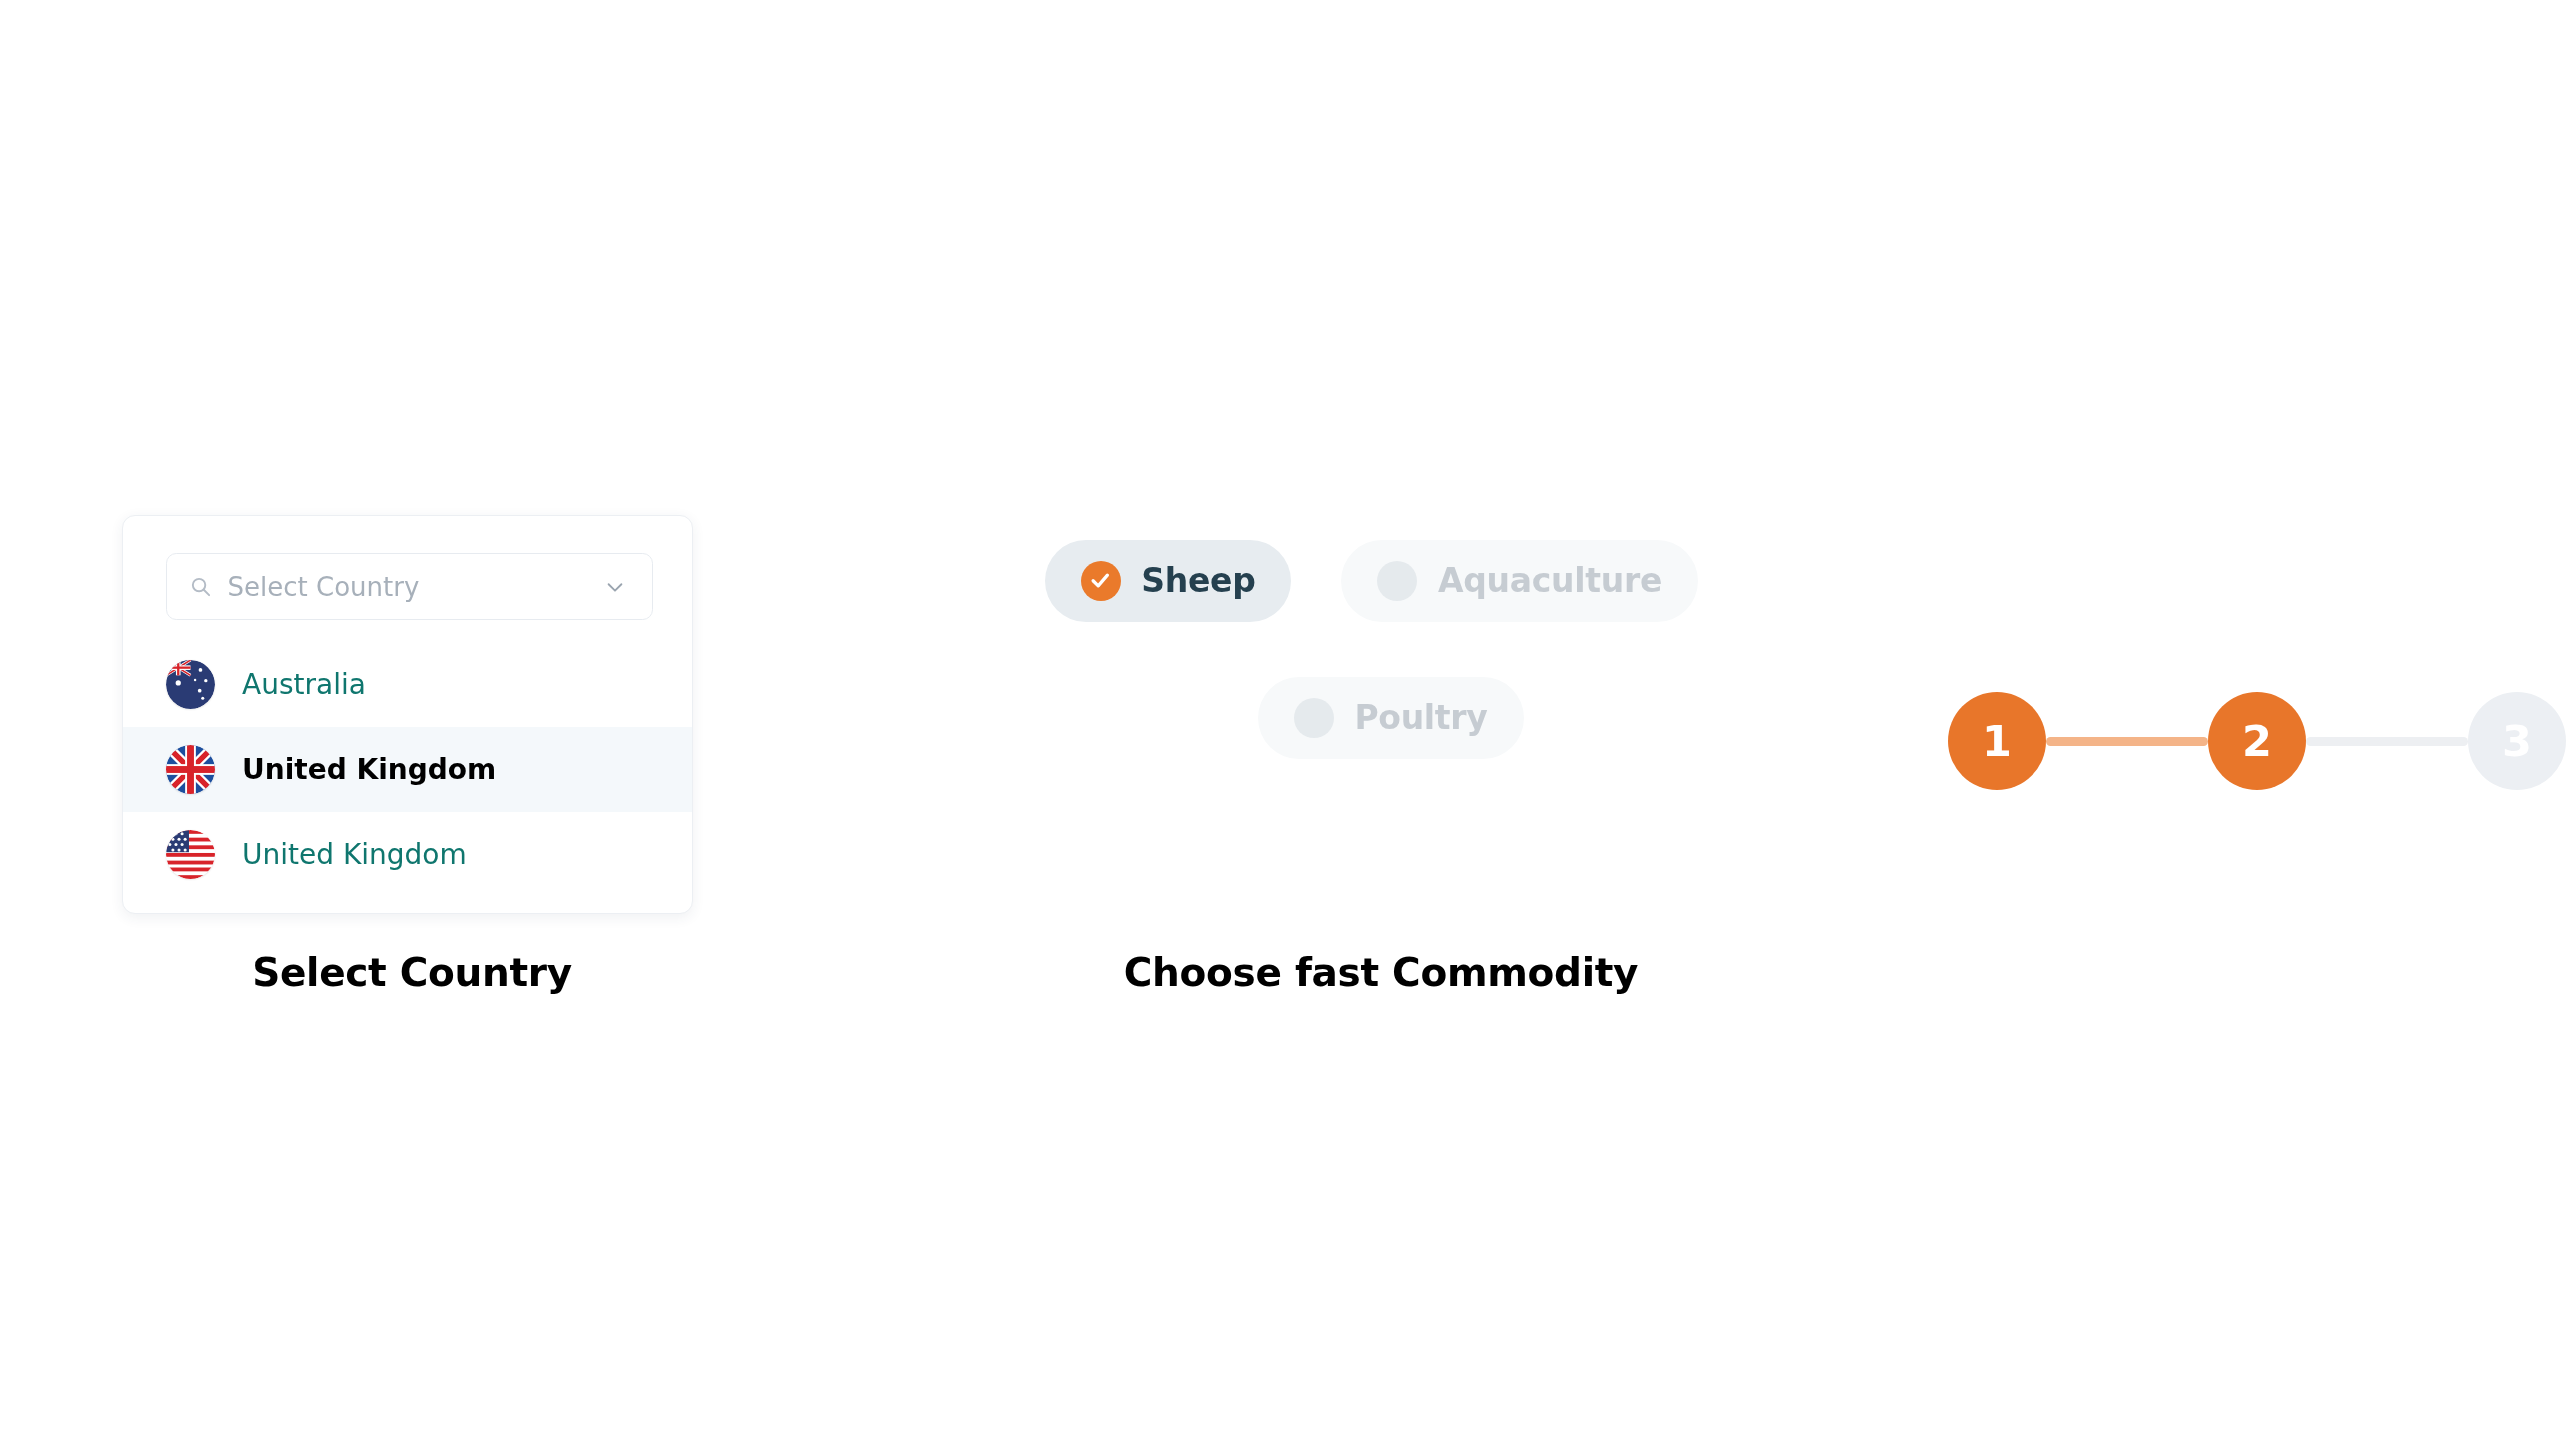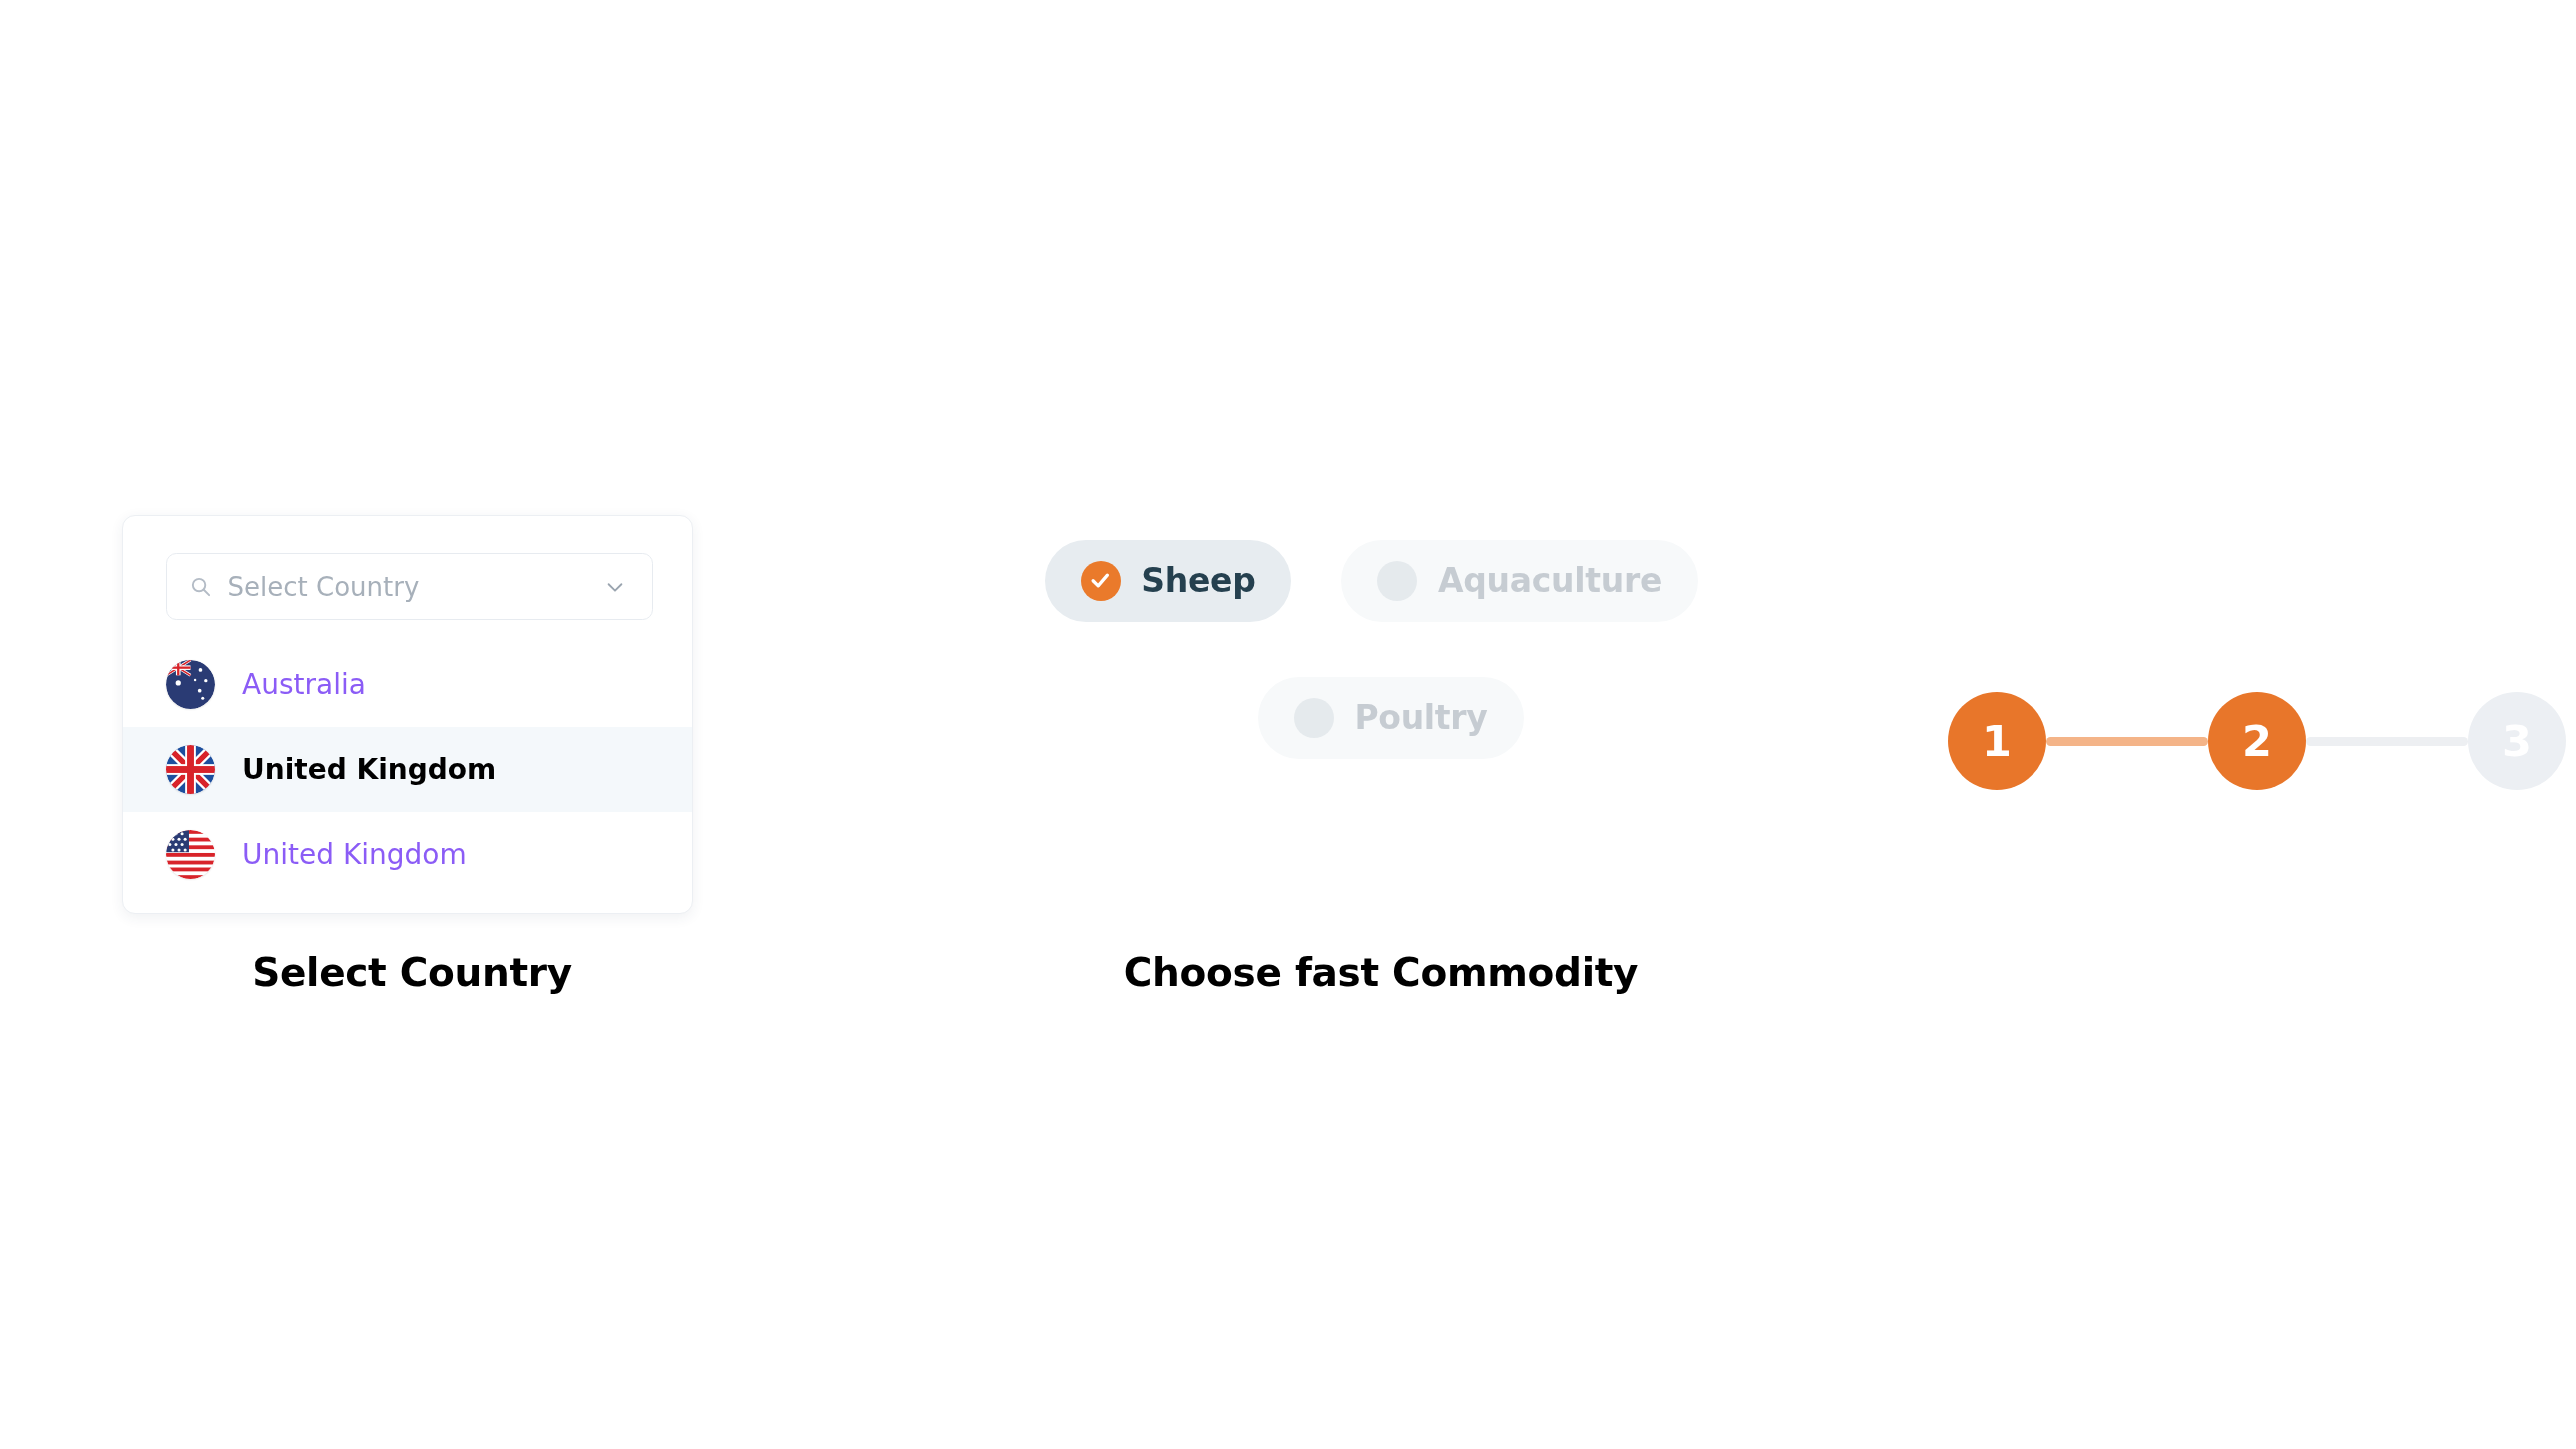--- a/index.html
+++ b/index.html
@@ -123,21 +123,21 @@
     border-radius: 50%;
     overflow: hidden;
     flex: 0 0 auto;
     box-shadow: 0 0.6px 1.9px rgba(0,0,0,0.12);
   }
   .flag svg { display: block; width: 100%; height: 100%; }
   .country-name {
     margin-left: 27px;
     font-family: "DejaVu Sans", sans-serif;
     font-size: 28px;
-    color: #8b5cf6;
+    color: #0f766e;
     white-space: nowrap;
   }
   .country-row.is-active .country-name {
     font-weight: bold;
     color: #000000;
   }
 
   
   .chip-rows {
     position: absolute;

